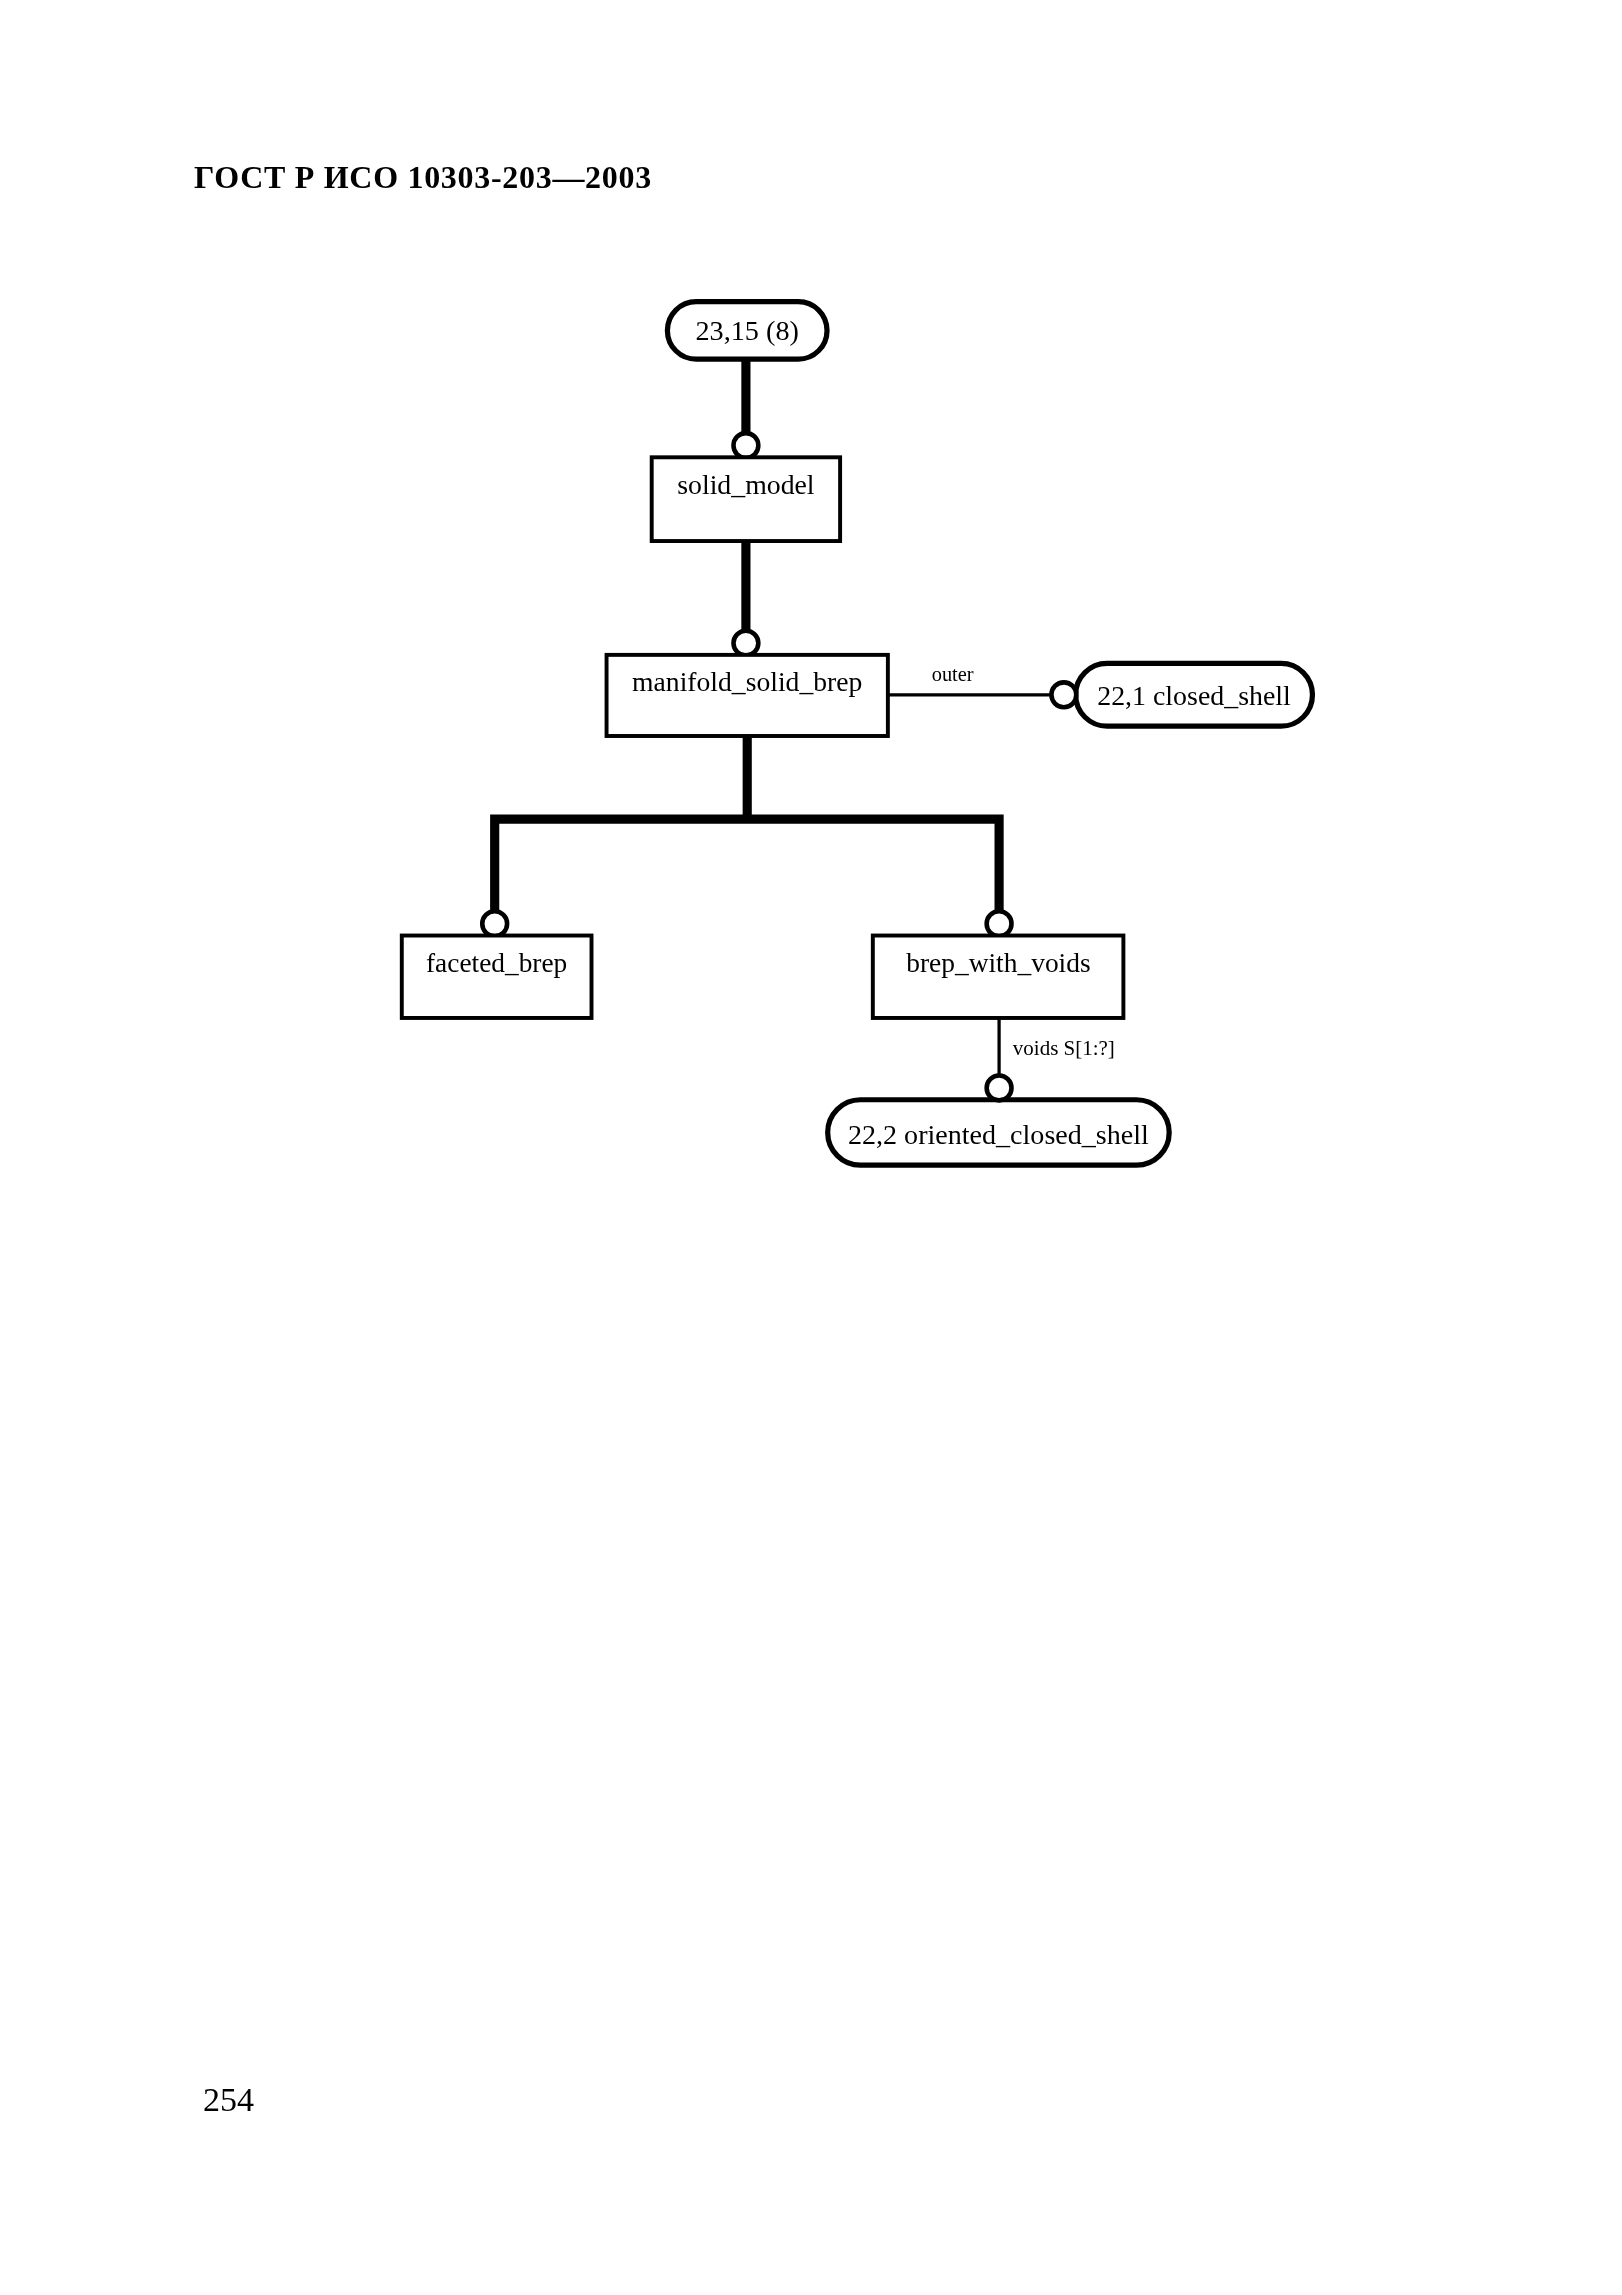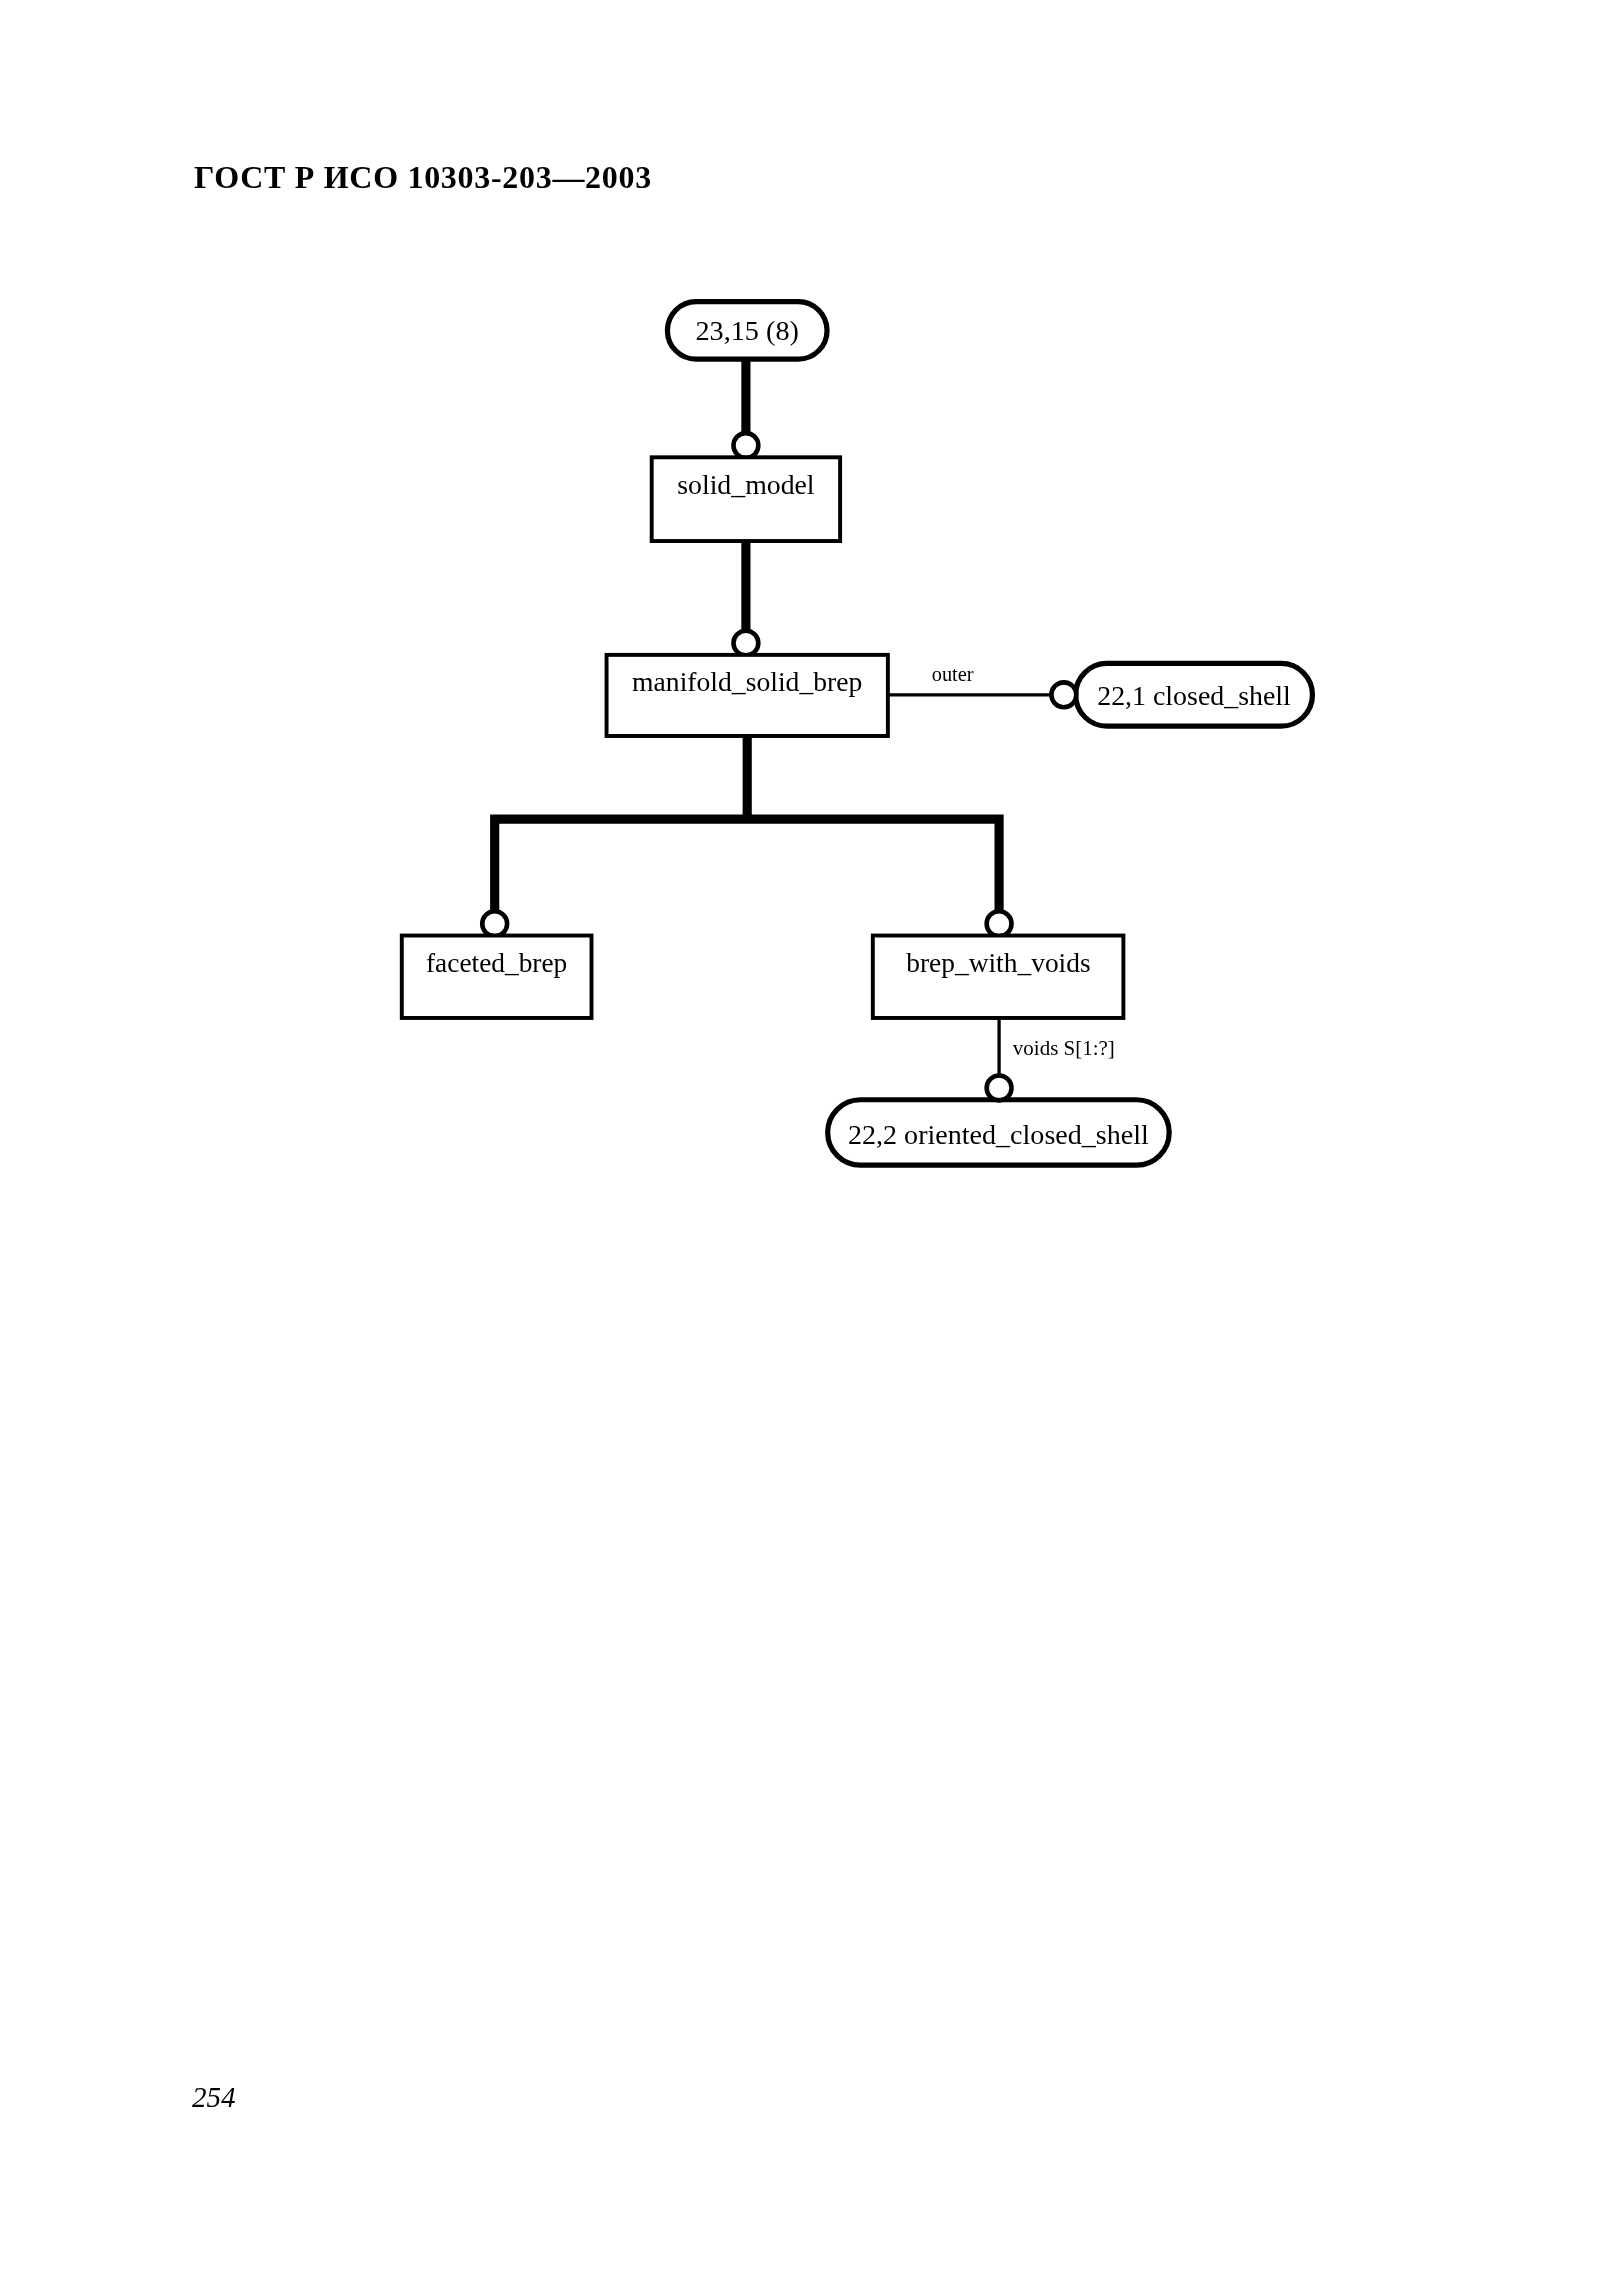--- a/index.html
+++ b/index.html
@@ -37,24 +37,23 @@
     left: 434px;
     top: 1208px;
     font-size: 29.4px;
     white-space: pre;
   }
   .figure-caption .b {
     font-weight: bold;
   }
   .page-number {
     position: absolute;
-    left: 192px;
+    left: 203px;
     top: 2081px;
-    font-size: 29px;
-    font-style: italic;
+    font-size: 34px;
   }
   .node-label {
     font-family: "Liberation Serif", serif;
     font-size: 43px;
     fill: #000000;
   }
   .small-label {
     font-family: "Liberation Serif", serif;
     font-size: 31px;
     fill: #000000;

